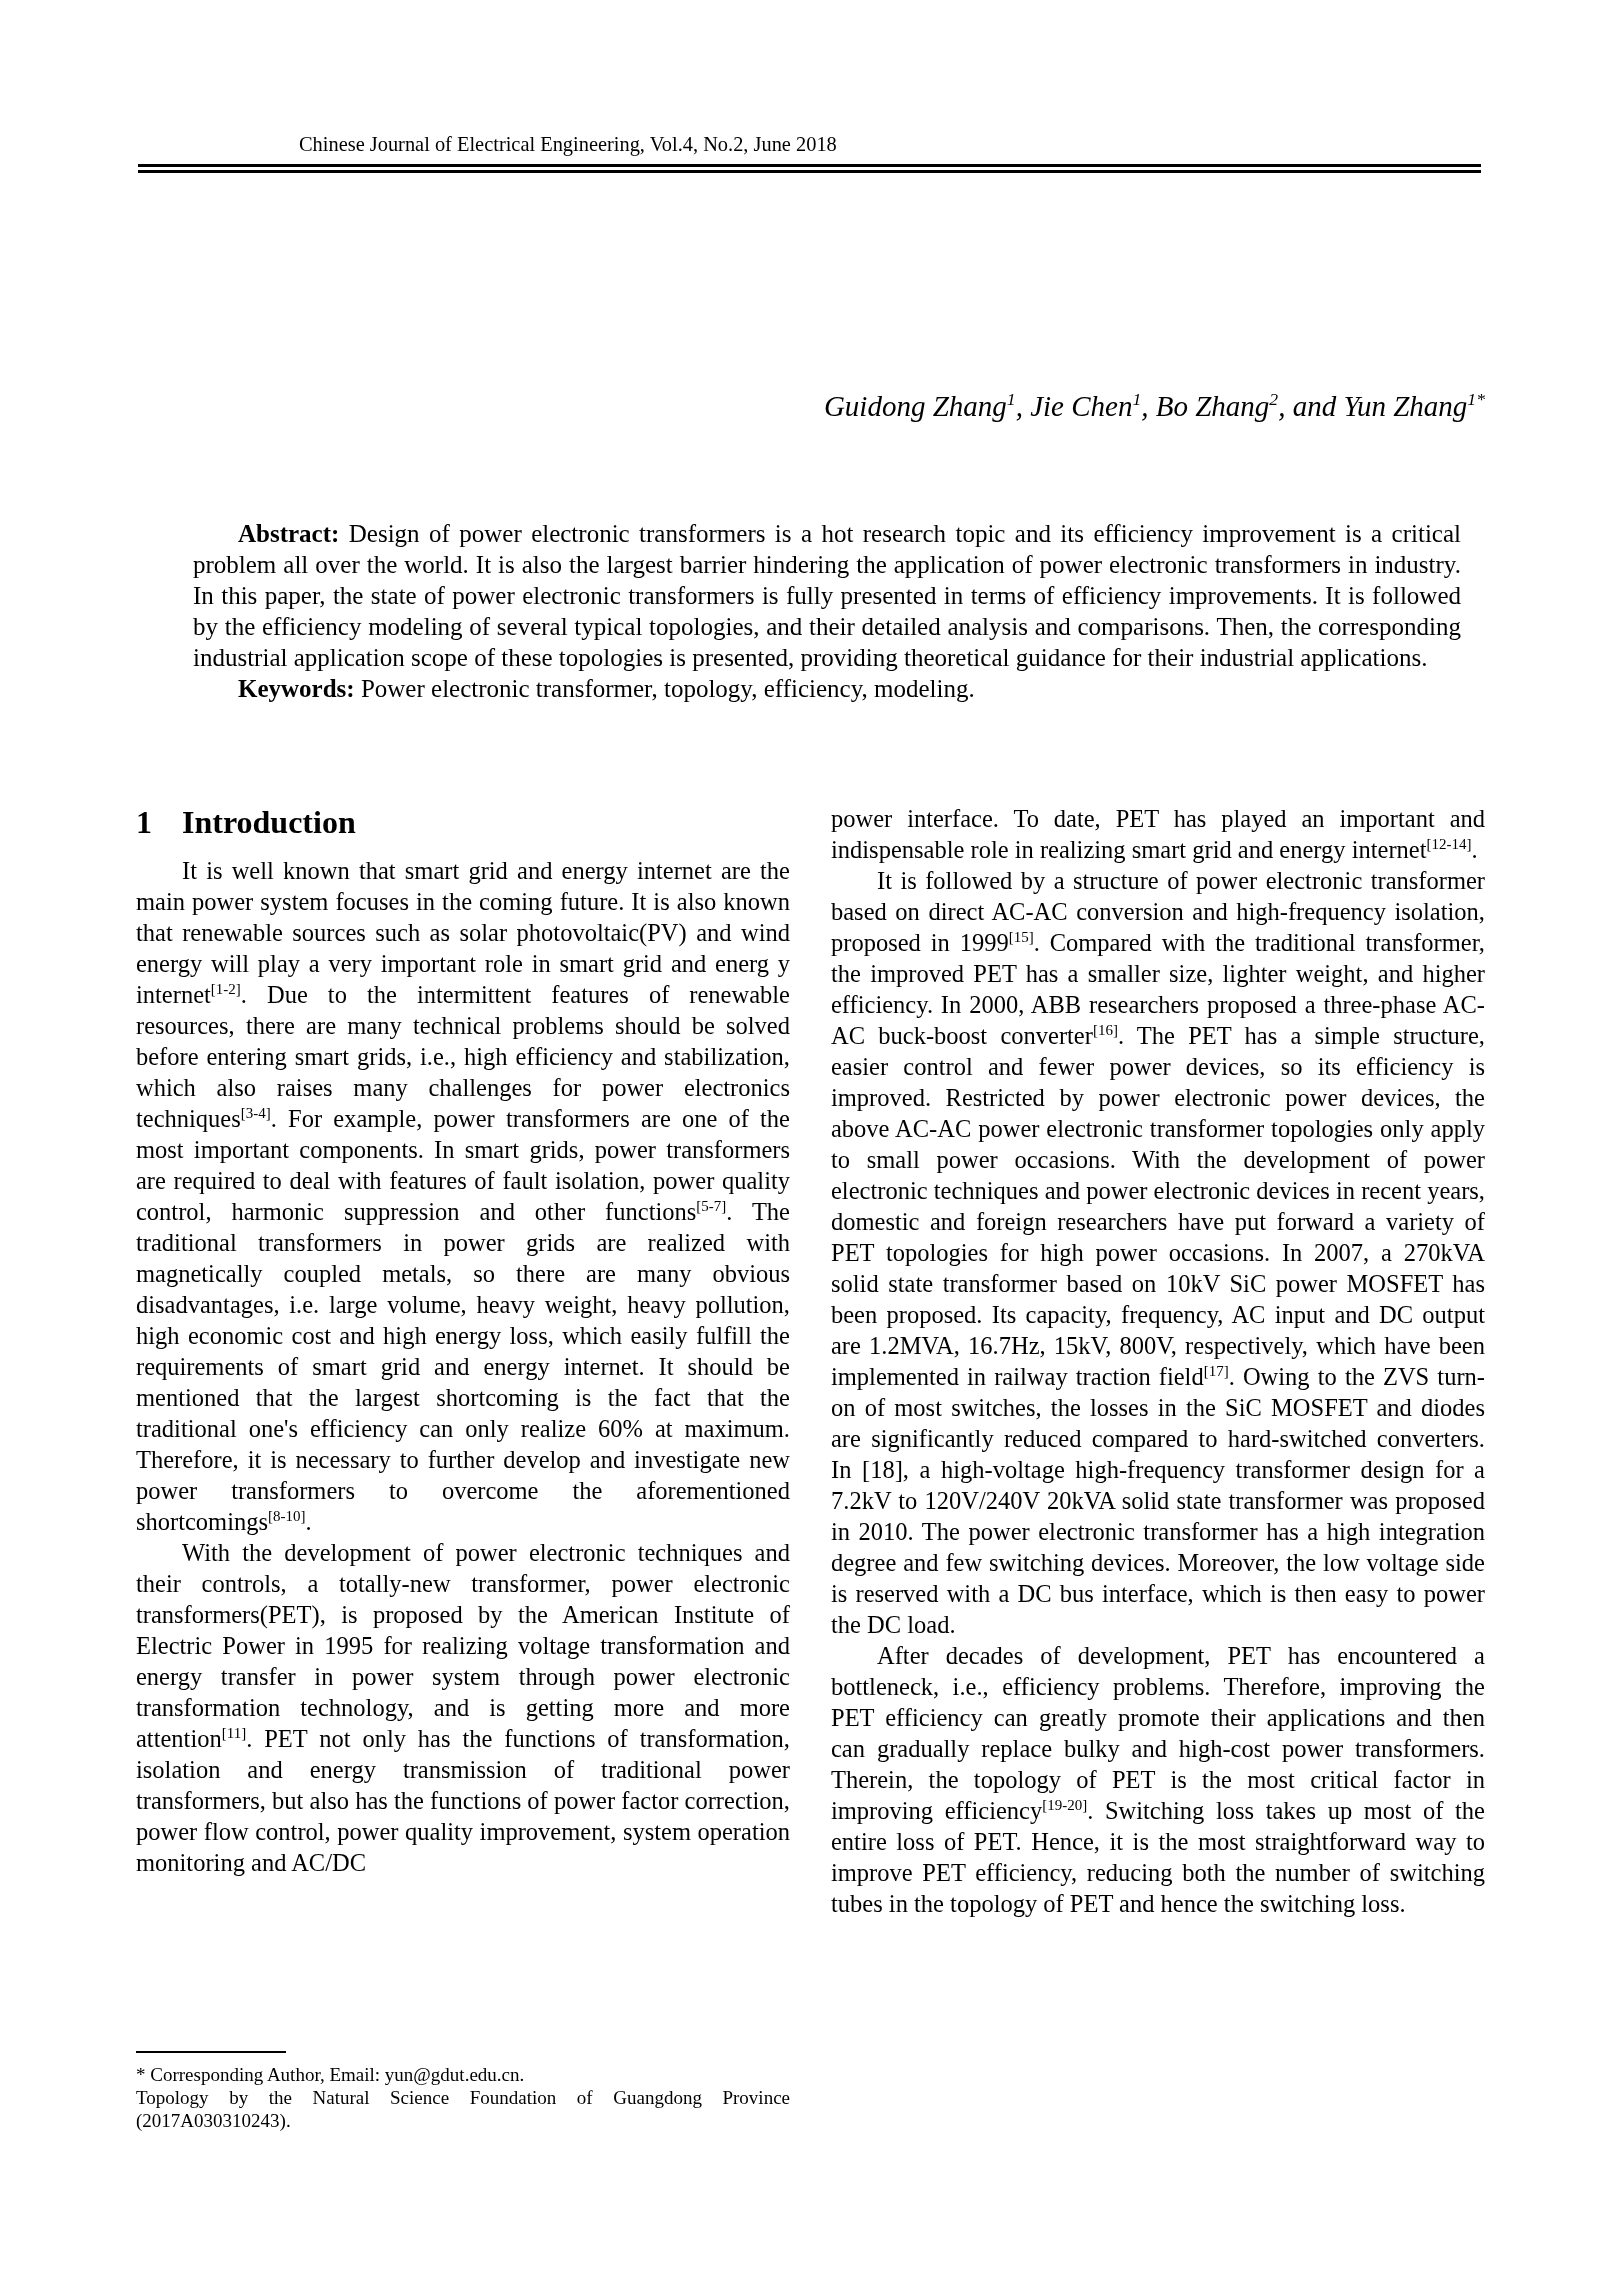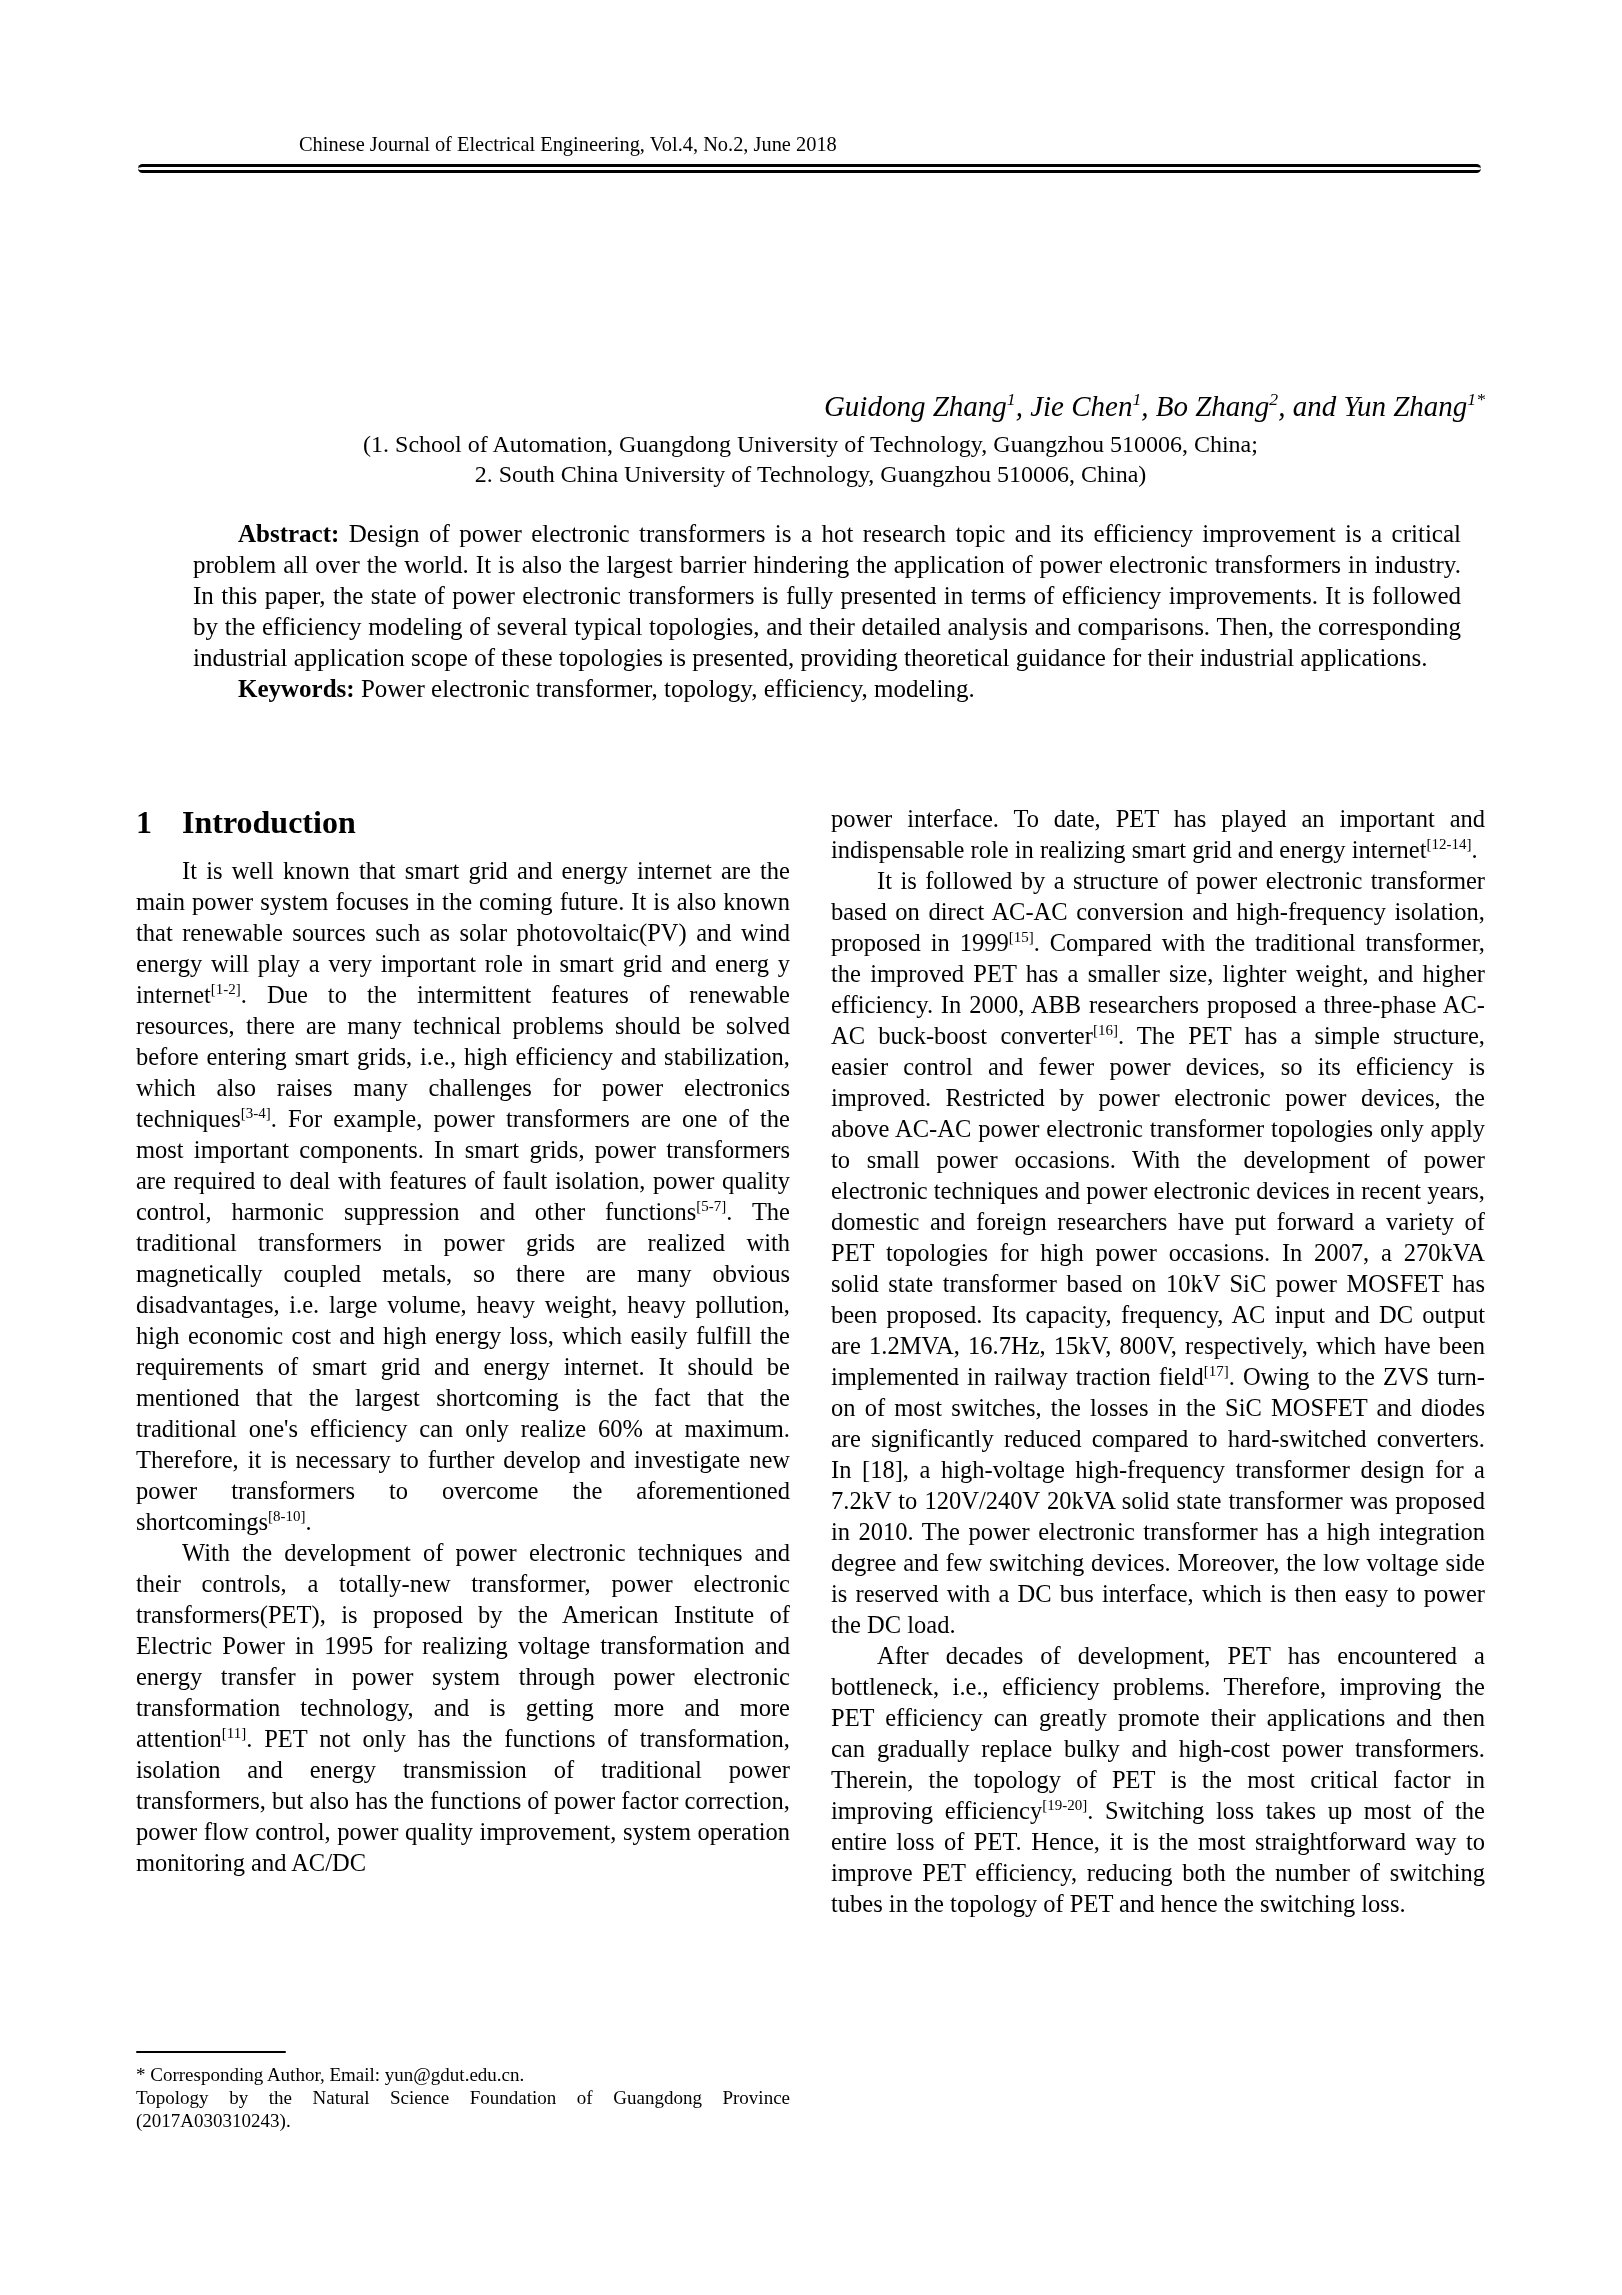--- a/index.html
+++ b/index.html
@@ -1,16 +1,16 @@
 <!DOCTYPE html>
 <html style="font-size:11px"><head>
 <meta charset="utf-8">
 <title>Paper Scan</title>
 <style>
-  * { margin:0; padding:0; box-sizing:border-box;border-radius:19px; }
+  * { margin:0; padding:0; box-sizing:border-box; }
   html,body { background:#ffffff; }
   .page {
     position:relative;
     width:1622px; height:2295px;
     background:#ffffff;
     color:#000000;
     font-family:"Liberation Serif","DejaVu Serif",serif;
     overflow:hidden;
   }
   .journal-header {
@@ -67,24 +67,20 @@
 
 <div class="page">
 
   <div class="journal-header">Chinese Journal of Electrical Engineering, Vol.4, No.2, June 2018</div>
 
   <div class="header-rule"></div>
 
 
   <div class="authors-line">Guidong Zhang<sup>1</sup>, Jie Chen<sup>1</sup>, Bo Zhang<sup>2</sup>, and Yun Zhang<sup>1*</sup></div>
 
-  <div class="affiliations">
-    <div>(1. School of Automation, Guangdong University of Technology, Guangzhou 510006, China;</div>
-    <div>2. South China University of Technology, Guangzhou 510006, China)</div>
-  </div>
 
   <div class="abstract-section">
     <p><span class="bold">Abstract:</span><span> Design of power electronic transformers is a hot research topic and its efficiency improvement is a critical problem all over the world. It is also the largest barrier hindering the application of power electronic transformers in industry. In this paper, the state of power electronic transformers is fully presented in terms of efficiency improvements. It is followed by the efficiency modeling of several typical topologies, and their detailed analysis and comparisons. Then, the corresponding industrial application scope of these topologies is presented, providing theoretical guidance for their industrial applications.</span></p>
     <p><span class="bold">Keywords:</span><span> Power electronic transformer, topology, efficiency, modeling.</span></p>
   </div>
 
   <div class="body-columns">
     <div class="column">
       <div class="section-heading">
         <span class="section-number">1</span><span>Introduction</span>

